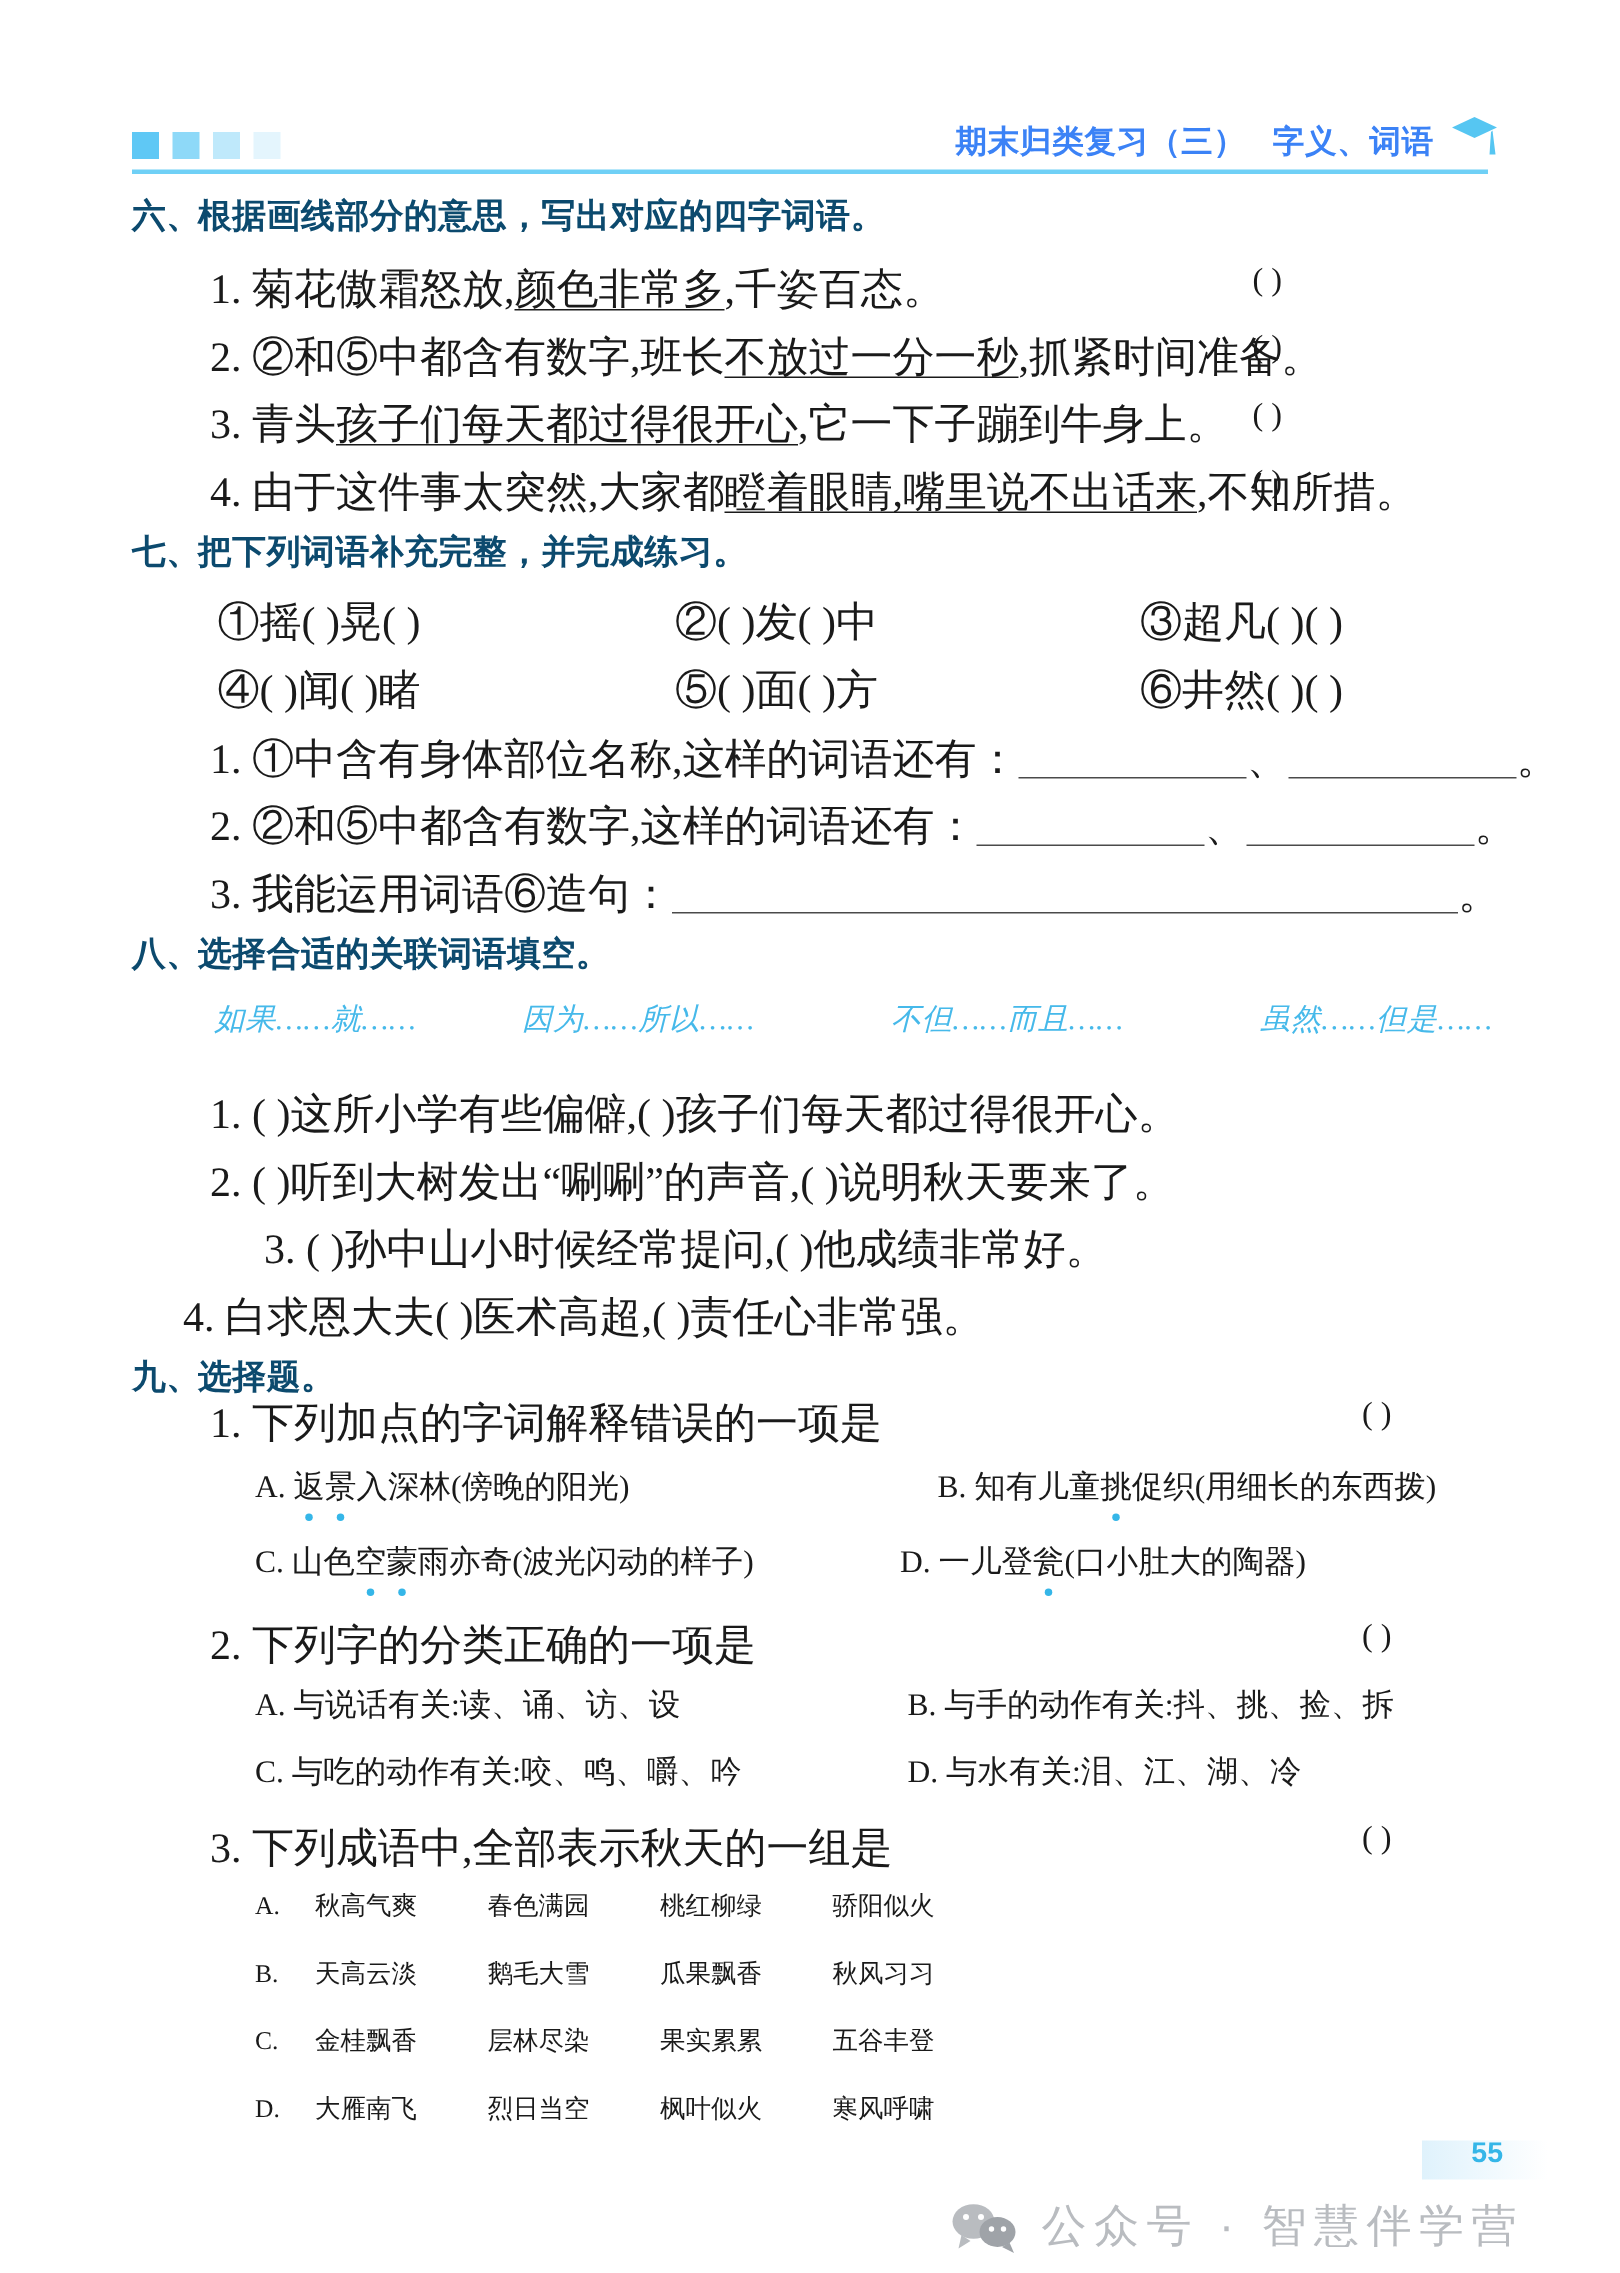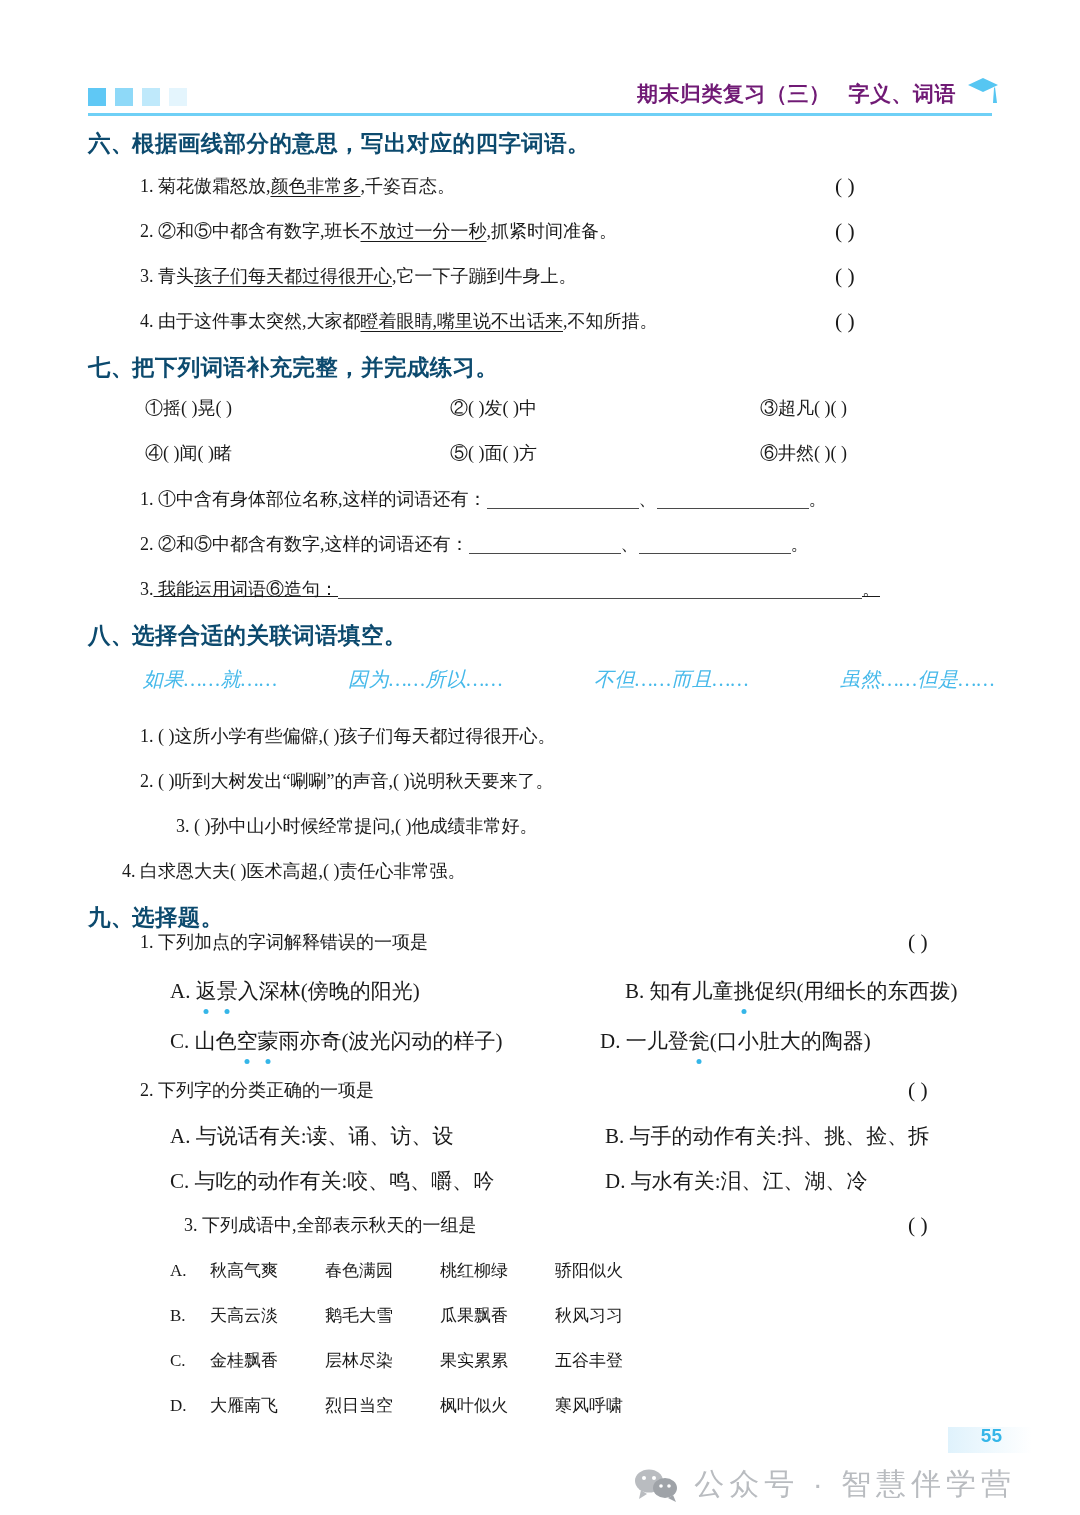--- a/index.html
+++ b/index.html
@@ -18,41 +18,41 @@
     position:absolute; left:88px; top:82px; width:904px; height:44px;
   }
   .hdr-squares { position:absolute; left:0; top:6px; display:flex; gap:9px; }
   .hdr-squares i { display:block; width:18px; height:18px; background:#5fc8f5; }
   .hdr-squares i:nth-child(2){ background:#8ed9f8; }
   .hdr-squares i:nth-child(3){ background:#bfe9fb; }
   .hdr-squares i:nth-child(4){ background:#e4f5fd; }
 
   .hdr-title {
     position:absolute; right:36px; top:-2px;
-    color:#701a75; font-size:21px; letter-spacing:.5px;
+    color:#3b82f6; font-size:21px; letter-spacing:.5px;
     font-family:"Liberation Sans","DejaVu Sans",sans-serif;
     font-weight:600; white-space:nowrap;
   }
   .hdr-title .sp { display:inline-block; width:18px; }
   .hdr-rule {
     position:absolute; left:0; top:31px; width:904px; height:3px;
     background:#6fd0f6;
   }
   .hdr-cap { position:absolute; right:-8px; top:-6px; width:34px; height:38px; }
 
   
   .sec-head {
     position:absolute; color:#0c4a6e; font-weight:700; font-size:22.5px;
     font-family:"Liberation Sans","DejaVu Sans",sans-serif;
     white-space:nowrap; letter-spacing:.4px;
   }
   .sec-head .num { display:inline-block; width:44px; }
 
   .q {
-    position:absolute; font-size:18px; white-space:nowrap;
+    position:absolute; font-size:28px; white-space:nowrap;
     font-family:"Liberation Serif","DejaVu Serif",serif;
   }
   .q .idx { display:inline-block; }
   .u { text-decoration:underline; text-underline-offset:4px; text-decoration-thickness:1.4px; }
 
   .paren {
     position:absolute; font-size:21.5px; white-space:nowrap;
   }
 
   
@@ -180,21 +180,21 @@
   <div class="q" style="left:140px; top:487px;">
     <span class="idx">1.</span>
     <span>①中含有身体部位名称,这样的词语还有：</span><span class="blank" style="width:152px;"></span><span>、</span><span class="blank" style="width:152px;"></span><span>。</span>
   </div>
 
   <div class="q" style="left:140px; top:532px;">
     <span class="idx">2.</span>
     <span>②和⑤中都含有数字,这样的词语还有：</span><span class="blank" style="width:152px;"></span><span>、</span><span class="blank" style="width:152px;"></span><span>。</span>
   </div>
 
-  <div class="q" style="left:140px; top:577px;text-decoration:underline;">
+  <div class="q" style="left:140px; top:577px;">
     <span class="idx">3.</span>
     <span>我能运用词语⑥造句：</span><span class="blank" style="width:524px;"></span><span>。</span>
   </div>
 
   <div class="sec-head" style="left:88px; top:620px;">
     <span class="num">八、</span><span>选择合适的关联词语填空。</span>
   </div>
 
   <div class="conn" style="left:143px; top:666px;">
     <span style="width:205px;">如果……就……</span><span style="width:246px;">因为……所以……</span><span style="width:246px;">不但……而且……</span><span>虽然……但是……</span>
@@ -264,21 +264,21 @@
   </div>
   <div class="choice" style="left:170px; top:1167px;">
     <span>C.</span>
     <span>与吃的动作有关:咬、鸣、嚼、吟</span>
   </div>
   <div class="choice" style="left:605px; top:1167px;">
     <span>D.</span>
     <span>与水有关:泪、江、湖、冷</span>
   </div>
 
-  <div class="q" style="left:140px; top:1213px;margin-left:44px;">
+  <div class="q" style="left:140px; top:1213px;">
     <span class="idx">3.</span>
     <span>下列成语中,全部表示秋天的一组是</span>
   </div>
   <div class="paren" style="left:908px; top:1213px;">(          )</div>
 
   <div class="idioms" style="left:170px; top:1259px;">
     <span class="lab">A.</span><span class="it">秋高气爽</span><span class="it">春色满园</span><span class="it">桃红柳绿</span><span class="it">骄阳似火</span>
   </div>
   <div class="idioms" style="left:170px; top:1304px;">
     <span class="lab">B.</span><span class="it">天高云淡</span><span class="it">鹅毛大雪</span><span class="it">瓜果飘香</span><span class="it">秋风习习</span>

